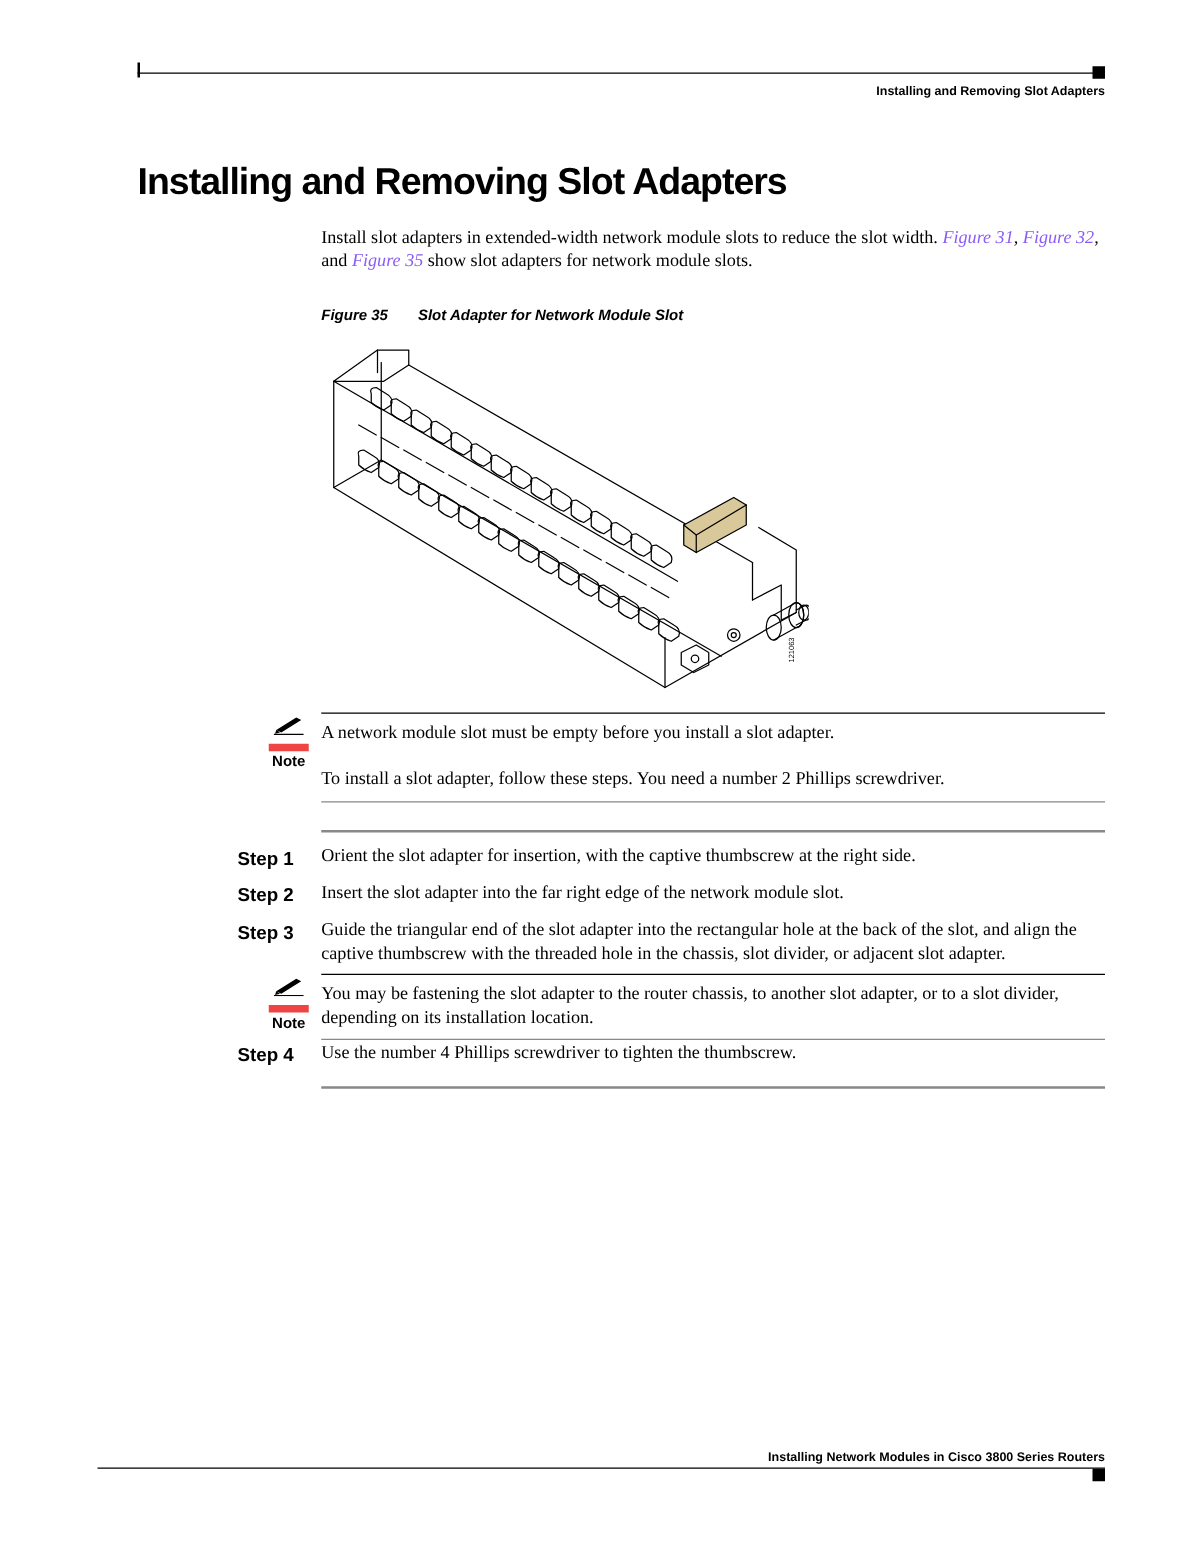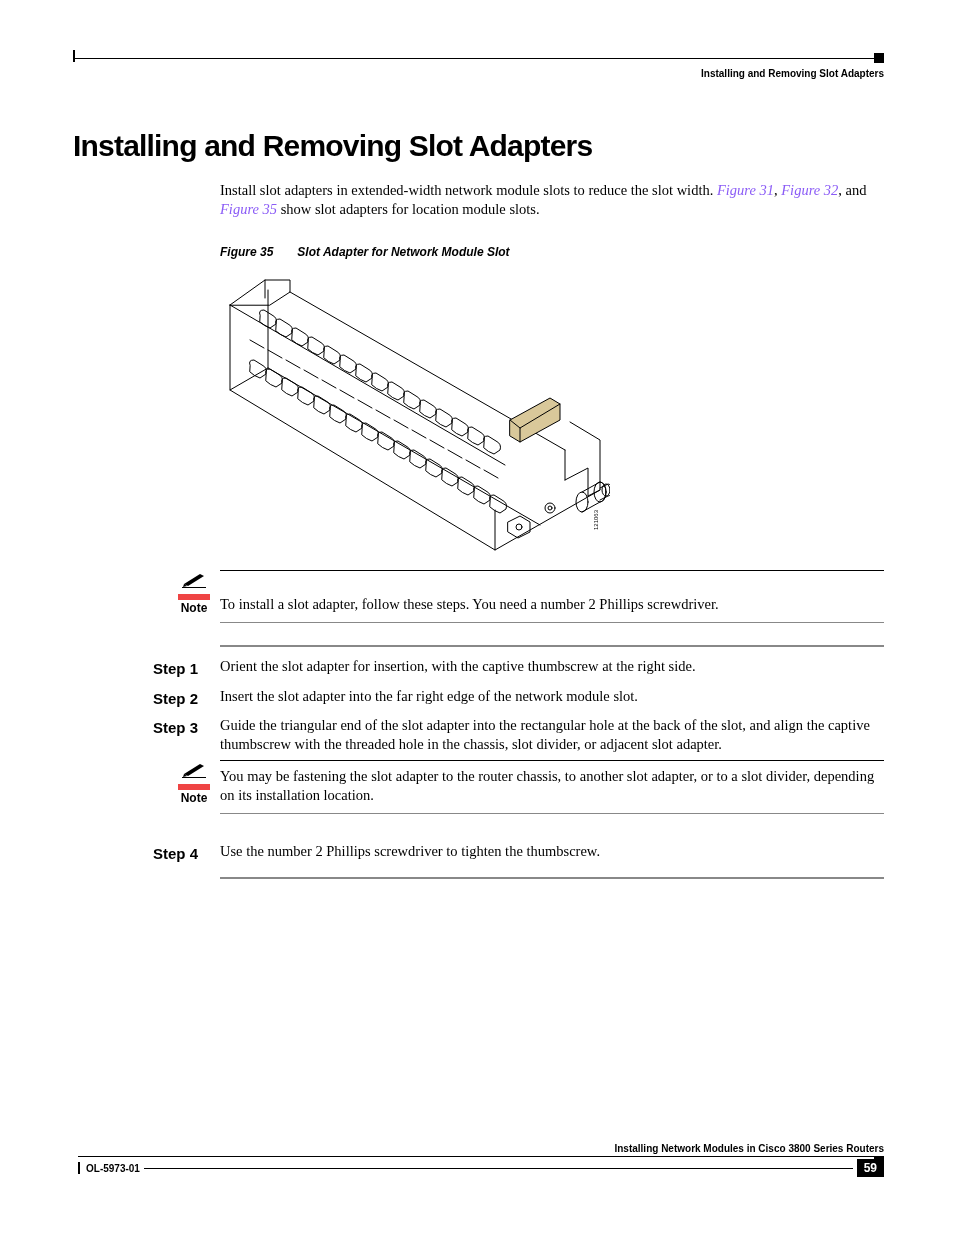--- a/index.html
+++ b/index.html
@@ -5,21 +5,21 @@
   body {
     margin: 0;
     padding: 0;
     background: #fff;
     font-family: "Times New Roman", Times, serif;
     color: #000;
     width: 954px;
   }
   .page {
     box-sizing: border-box;
-    padding: 50px 70px 50px 73px;
+    padding: 50px 70px 50px 110px;
     position: relative;
     min-height: 1235px;
   }
   .top-rule-row {
     position: relative;
     height: 14px;
     margin-bottom: 4px;
   }
   .top-rule {
     border-top: 1.5px solid #000;
@@ -209,21 +209,21 @@
     <div class="top-tick"></div>
     <div class="top-rule"></div>
     <div class="top-block"></div>
   </div>
   <div class="header-text">Installing and Removing Slot Adapters</div>
 
   <h1>Installing and Removing Slot Adapters</h1>
 
   <div class="body">
     <p class="intro-para">
-      <span>Install slot adapters in extended-width network module slots to reduce the slot width. </span><a class="xref">Figure 31</a><span>, </span><a class="xref">Figure 32</a><span>, and </span><a class="xref">Figure 35</a><span> show slot adapters for location module slots.</span>
+      <span>Install slot adapters in extended-width network module slots to reduce the slot width. </span><a class="xref">Figure 31</a><span>, </span><a class="xref">Figure 32</a><span>, and </span><a class="xref">Figure 35</a><span> show slot adapters for network module slots.</span>
     </p>
 
     <p class="figure-caption">
       <span class="fignum">Figure 35</span><span>Slot Adapter for Network Module Slot</span>
     </p>
 
     <div class="fig-box">
       <svg viewBox="0 0 390 290">
         <g stroke="#000" stroke-width="1" fill="none" stroke-linejoin="round" stroke-linecap="round">
           <path d="M10 35 L45 10 L70 10 L70 22 L50 35 Z"></path>
@@ -299,20 +299,21 @@
 
   <div class="note-row">
     <div class="note-label-col">
       <svg class="pen-icon" viewBox="0 0 24 18">
         <path d="M2 14 L18 4 L22 6 L6 16 Z M2 14 L1 17 L5 16 Z" fill="#000"></path>
         <line x1="0" y1="17.5" x2="24" y2="17.5" stroke="#000" stroke-width="1"></line>
       </svg>
       <div class="note-label">Note</div>
     </div>
     <div class="note-body-col">
+      <span>A network module slot must be empty before you install a slot adapter.</span>
       <p class="after-note">To install a slot adapter, follow these steps. You need a number 2 Phillips screwdriver.</p>
     </div>
   </div>
 
   <div class="step-rule"></div>
 
   <div class="step">
     <div class="step-label">Step 1</div>
     <div class="step-body">Orient the slot adapter for insertion, with the captive thumbscrew at the right side.</div>
   </div>
@@ -329,33 +330,27 @@
     <div class="note-label-col">
       <svg class="pen-icon" viewBox="0 0 24 18">
         <path d="M2 14 L18 4 L22 6 L6 16 Z M2 14 L1 17 L5 16 Z" fill="#000"></path>
         <line x1="0" y1="17.5" x2="24" y2="17.5" stroke="#000" stroke-width="1"></line>
       </svg>
       <div class="note-label">Note</div>
     </div>
     <div class="note-body-col">You may be fastening the slot adapter to the router chassis, to another slot adapter, or to a slot divider, depending on its installation location.</div>
   </div>
 
-  <div class="step" style="margin-top:28px">
+  <div class="step" style="margin-top:1px">
     <div class="step-label">Step 4</div>
-    <div class="step-body">Use the number 2 Phillips screwdriver to tighten the thumbscrew.</div>
+    <div class="step-body">Use the number 4 Phillips screwdriver to tighten the thumbscrew.</div>
   </div>
 
   <div class="step-end-rule"></div>
 
   <div class="footer">
     <div class="footer-title">Installing Network Modules in Cisco 3800 Series Routers</div>
     <div class="footer-rule">
       <div class="footer-block"></div>
     </div>
-    <div class="footer-bar" style="position:relative; top:-10px;">
-      <div style="width:2px;height:12px;background:#000;margin-right:6px;"></div>
-      <div class="doc-id">OL-5973-01</div>
-      <div class="footer-line"></div>
-      <div class="page-num">59</div>
-    </div>
   </div>
 
 </div>
 
 </body></html>

